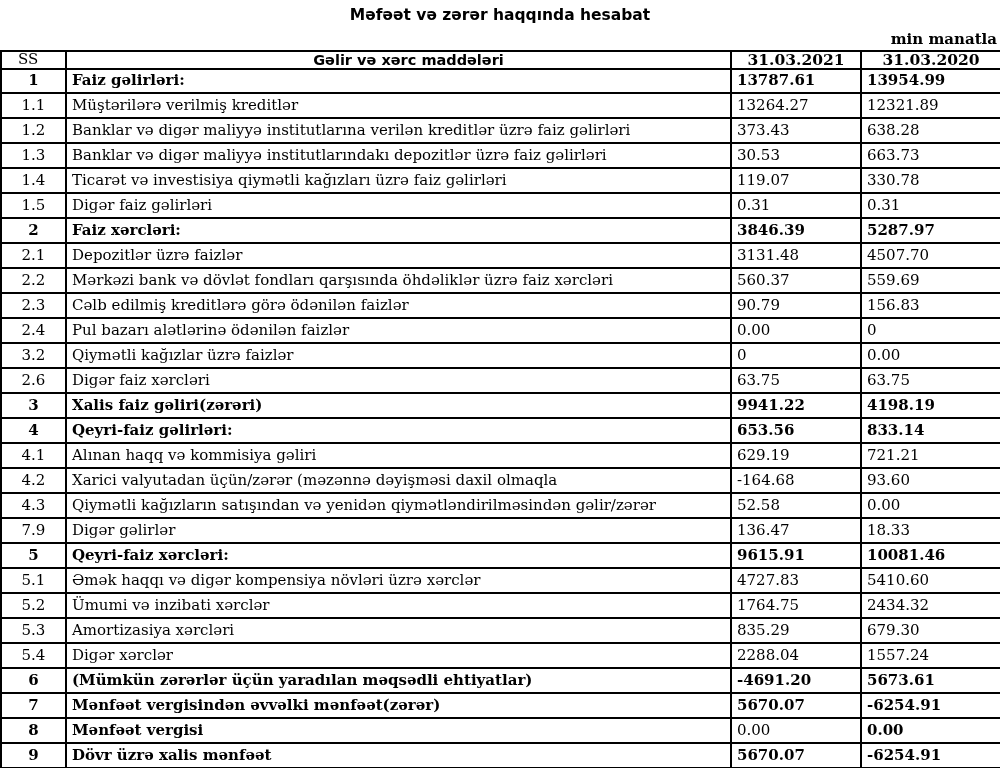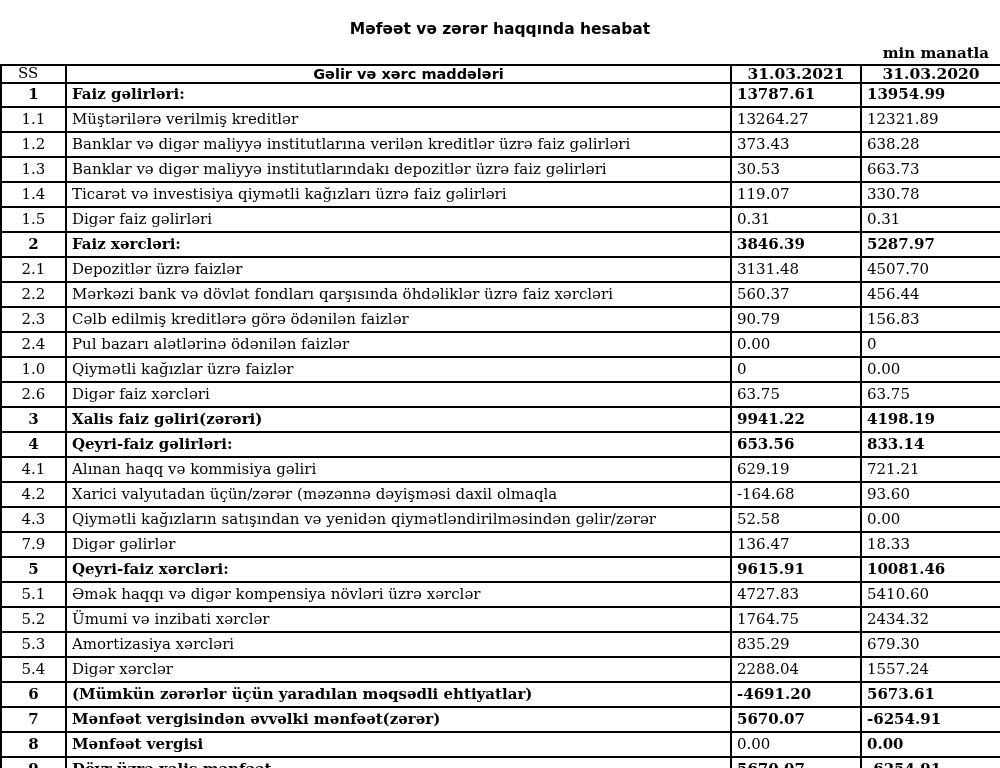--- a/index.html
+++ b/index.html
@@ -7,28 +7,28 @@
     width: 1000px; height: 768px;
     background: #ffffff; color: #000000;
     font-family: "DejaVu Serif", "Liberation Serif", serif;
     overflow: hidden;
   }
   .title {
     text-align: center;
     font-family: "DejaVu Sans", "Liberation Sans", sans-serif;
     font-weight: bold;
     font-size: 15.5px;
-    padding-top: 20px;
+    padding-top: 6px;
     letter-spacing: 0;
   }
   .unit {
     text-align: right;
     font-weight: bold;
     font-size: 15px;
-    padding-right: 11px;
+    padding-right: 3px;
     margin-top: 6px;
   }
   table {
     border-collapse: collapse;
     table-layout: fixed;
     width: 1000px;
     height: 719px;
     margin-top: 2px;
   }
   th, td {
@@ -130,36 +130,36 @@
       <tr>
         <td class="no">2.1</td>
         <td class="label">Depozitlər üzrə faizlər</td>
         <td class="val">3131.48</td>
         <td class="val">4507.70</td>
       </tr>
       <tr>
         <td class="no">2.2</td>
         <td class="label">Mərkəzi bank və dövlət fondları qarşısında öhdəliklər üzrə faiz xərcləri</td>
         <td class="val">560.37</td>
-        <td class="val">456.44</td>
+        <td class="val">559.69</td>
       </tr>
       <tr>
         <td class="no">2.3</td>
         <td class="label">Cəlb edilmiş kreditlərə görə ödənilən faizlər</td>
         <td class="val">90.79</td>
         <td class="val">156.83</td>
       </tr>
       <tr>
         <td class="no">2.4</td>
         <td class="label">Pul bazarı alətlərinə ödənilən faizlər</td>
         <td class="val">0.00</td>
         <td class="val">0</td>
       </tr>
       <tr>
-        <td class="no">1.0</td>
+        <td class="no">3.2</td>
         <td class="label">Qiymətli kağızlar üzrə faizlər</td>
         <td class="val">0</td>
         <td class="val">0.00</td>
       </tr>
       <tr>
         <td class="no">2.6</td>
         <td class="label">Digər faiz xərcləri</td>
         <td class="val">63.75</td>
         <td class="val">63.75</td>
       </tr>

